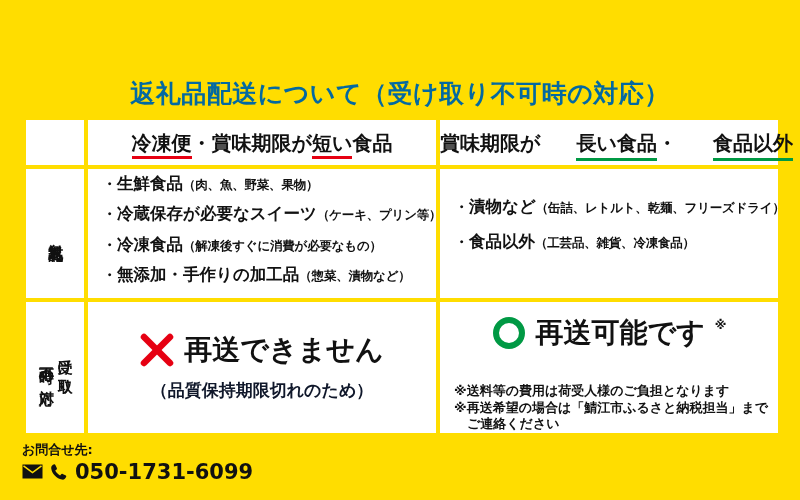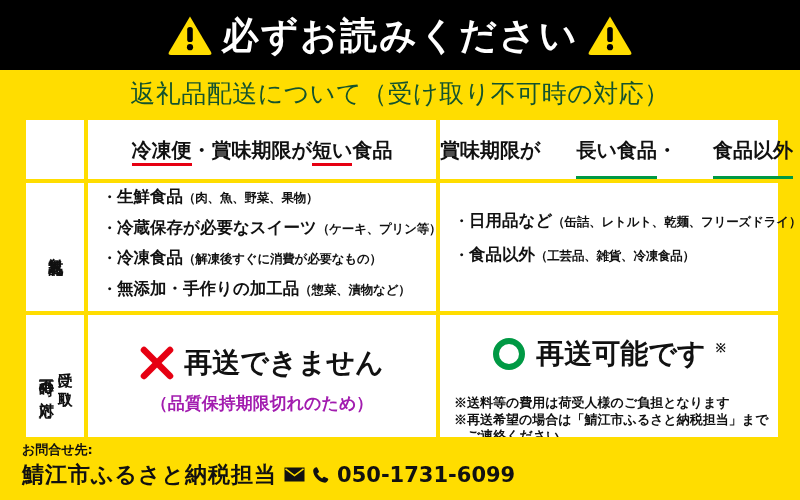--- a/index.html
+++ b/index.html
@@ -54,23 +54,23 @@
     position: absolute;
     left: 0; top: 70px;
     width: 800px;
     height: 46px;
     background: #ffdd00;
     display: flex;
     align-items: center;
     justify-content: center;
   }
   .subtitle-text {
-    color: #14532d;
+    color: #0369a1;
     font-size: 25px;
-    font-weight: 400;
+    font-weight: 700;
     letter-spacing: 0.5px;
     white-space: nowrap;
   }
 
   
   .table-wrap {
     position: absolute;
     left: 22px;
     top: 116px;
     width: 756px;
@@ -90,40 +90,40 @@
     vertical-align: middle;
     padding: 0;
   }
   td.rowlabel {
     width: 58px;
     text-align: center;
   }
   td.colA { width: 348px; }
   td.colB { width: 338px; }
 
-  tr.head-row td { height: 59px; }
+  tr.head-row td { height: 45px; }
   tr.items-row td { height: 128px; }
   tr.action-row td { height: 130px; }
 
   
   .colhead {
     font-size: 20px;
     font-weight: 700;
     color: #111111;
     text-align: center;
     line-height: 1;
     white-space: nowrap;
   }
   .u-red {
     border-bottom: 3px solid #e60012;
     padding-bottom: 1px;
   }
   .u-green {
     border-bottom: 3px solid #009944;
-    padding-bottom: 14px;
+    padding-bottom: 3px;
     margin-left: 36px;
   }
 
   
   .vlabel {
     display: flex;
     flex-direction: row-reverse;
     justify-content: center;
     align-items: flex-start;
     gap: 1px;
@@ -188,33 +188,33 @@
     font-size: 28px;
     font-weight: 700;
     color: #111111;
     line-height: 1;
     white-space: nowrap;
   }
   .action-note {
     margin-top: 12px;
     font-size: 17px;
     font-weight: 700;
-    color: #a21caf;
+    color: #0f172a;
     white-space: nowrap;
   }
   .asterisk-sup {
     font-size: 12px;
     font-weight: 700;
     color: #111111;
     align-self: flex-start;
     margin-top: 2px;
   }
   .action-cell.right {
-    justify-content: flex-end;
-    font-family: Liberation Serif, serif;
+    justify-content: space-between;
+    padding-top: 14px;
   }
   .notes {
     margin-top: 24px;
     align-self: flex-start;
     padding-left: 14px;
   }
   .note {
     font-size: 13px;
     font-weight: 700;
     color: #111111;
@@ -258,33 +258,20 @@
     color: #111111;
   }
   .ic-mail { width: 21px; height: 15px; flex: 0 0 auto; }
   .ic-phone { width: 18px; height: 18px; flex: 0 0 auto; }
 </style>
 </head>
 <body>
 
 <div id="page">
 
-  <div class="header-bar">
-    <svg class="warn-tri" viewBox="0 0 46 42">
-      <path d="M23 2.5 L44 38 Q45.5 41 42 41 L4 41 Q0.5 41 2 38 Z" fill="#ffdd00"></path>
-      <rect x="20.2" y="13" width="5.6" height="15" rx="2.6" fill="#000000"></rect>
-      <circle cx="23" cy="33.2" r="3.1" fill="#000000"></circle>
-    </svg>
-    <div class="header-title">必ずお読みください</div>
-    <svg class="warn-tri" viewBox="0 0 46 42">
-      <path d="M23 2.5 L44 38 Q45.5 41 42 41 L4 41 Q0.5 41 2 38 Z" fill="#ffdd00"></path>
-      <rect x="20.2" y="13" width="5.6" height="15" rx="2.6" fill="#000000"></rect>
-      <circle cx="23" cy="33.2" r="3.1" fill="#000000"></circle>
-    </svg>
-  </div>
 
   <div class="subtitle-band">
     <div class="subtitle-text">返礼品配送について（受け取り不可時の対応）</div>
   </div>
 
   <div class="table-wrap">
     <table class="tbl">
       <tbody>
           <tr class="head-row">
         <td class="rowlabel"></td>
@@ -318,21 +305,21 @@
               <span class="dot">・</span><span>冷凍食品</span><span class="sub">（解凍後すぐに消費が必要なもの）</span>
             </div>
             <div class="bullet">
               <span class="dot">・</span><span>無添加・手作りの加工品</span><span class="sub">（惣菜、漬物など）</span>
             </div>
           </div>
         </td>
         <td class="colB">
           <div class="bullets right">
             <div class="bullet">
-              <span class="dot">・</span><span>日用品など</span><span class="sub">（缶詰、レトルト、乾麺、フリーズドライ）</span>
+              <span class="dot">・</span><span>漬物など</span><span class="sub">（缶詰、レトルト、乾麺、フリーズドライ）</span>
             </div>
             <div class="bullet">
               <span class="dot">・</span><span>食品以外</span><span class="sub">（工芸品、雑貨、冷凍食品）</span>
             </div>
           </div>
         </td>
       </tr>
 
       <tr class="action-row">
         <td class="rowlabel">
@@ -370,21 +357,20 @@
           </div>
         </td>
       </tr>
     </tbody>
       </table>
   </div>
 
   <div class="footer">
     <div class="footer-label">お問合せ先:</div>
     <div class="footer-line">
-      <span class="footer-org">鯖江市ふるさと納税担当</span>
       <svg class="ic-mail" viewBox="0 0 21 15">
         <rect x="0.5" y="0.5" width="20" height="14" fill="#111111"></rect>
         <path d="M1.5 1.8 L10.5 8.6 L19.5 1.8" fill="none" stroke="#ffdd00" stroke-width="1.6"></path>
       </svg>
       <svg class="ic-phone" viewBox="0 0 18 18">
         <path d="M4.2 1.2 C2.4 1.6 1 3.2 1.2 5.2 C1.8 10.6 6.6 15.6 12 16.6 C14 17 15.6 15.6 16.2 13.8 C16.4 13.1 16 12.6 15.4 12.3 L12.6 11 C12 10.7 11.4 10.9 11 11.4 L10.1 12.6 C8.2 11.6 6.1 9.5 5.2 7.6 L6.4 6.7 C6.9 6.3 7.1 5.7 6.8 5.1 L5.5 2.3 C5.2 1.6 4.8 1.1 4.2 1.2 Z" fill="#111111"></path>
       </svg>
       <span class="footer-phone">050-1731-6099</span>
 
     </div>

